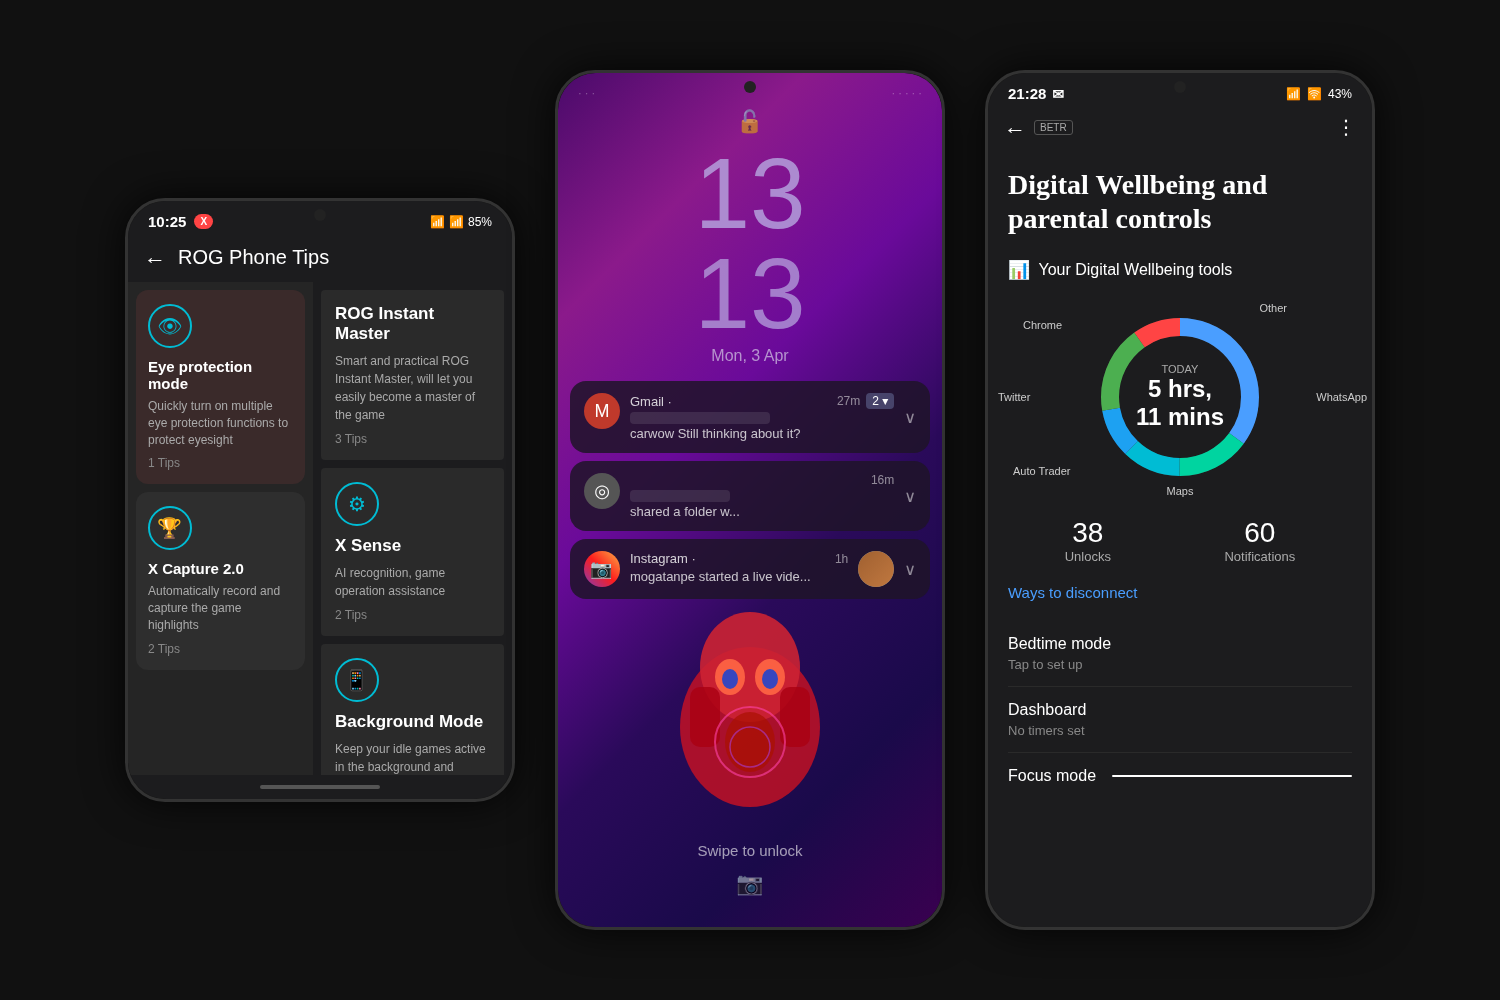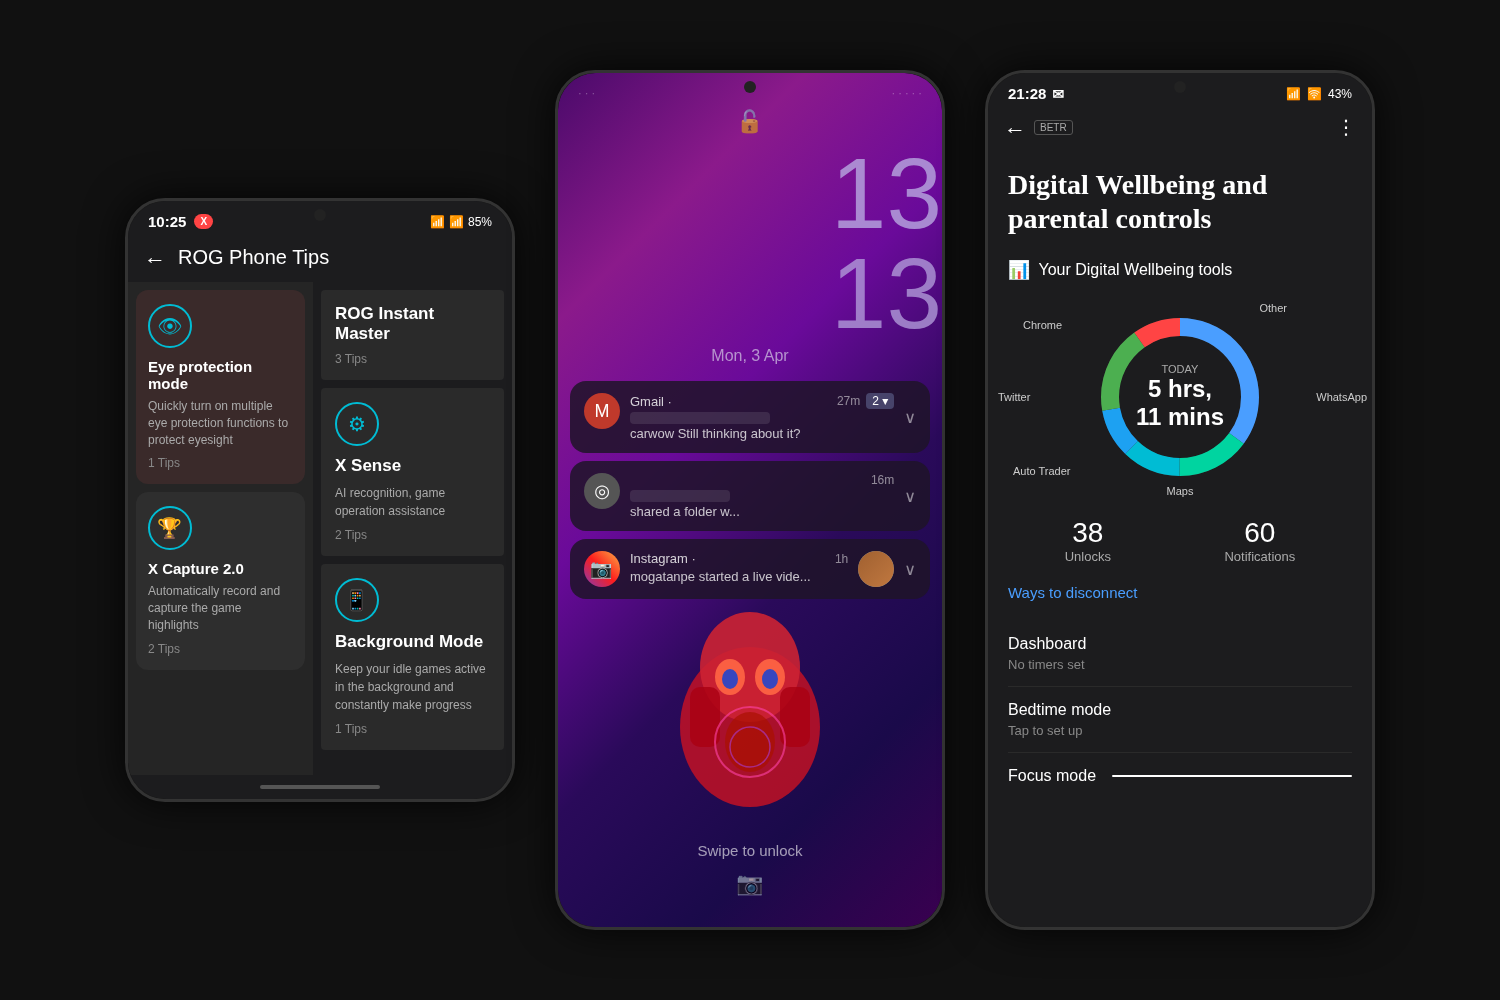--- a/index.html
+++ b/index.html
@@ -277,21 +277,21 @@
     }
 
     .ls-lock-icon {
       text-align: center;
       margin-top: 10px;
       color: rgba(255,255,255,0.6);
       font-size: 22px;
     }
 
     .ls-time {
-      text-align: right;
+      text-align: center;
       margin-top: 8px;
     }
 
     .ls-hour {
       font-size: 100px;
       font-weight: 200;
       color: rgba(180,160,220,0.85);
       line-height: 1;
     }
 
@@ -686,20 +686,21 @@
         <div class="tip-card">
           <div class="tip-icon">🏆</div>
           <div class="tip-name">X Capture 2.0</div>
           <div class="tip-desc">Automatically record and capture the game highlights</div>
           <div class="tip-count">2 Tips</div>
         </div>
       </div>
       <div class="tips-right">
         <div class="right-card">
           <div class="right-card-title">ROG Instant Master</div>
+          <div class="right-card-desc">Smart and practical ROG Instant Master, will let you easily become a master of the game</div>
           <div class="right-card-count">3 Tips</div>
         </div>
         <div class="right-card">
           <div class="right-card-icon">⚙</div>
           <div class="right-card-title">X Sense</div>
           <div class="right-card-desc">AI recognition, game operation assistance</div>
           <div class="right-card-count">2 Tips</div>
         </div>
         <div class="right-card">
           <div class="right-card-icon">📱</div>
@@ -873,27 +874,27 @@
         </div>
         <div class="dw-stat">
           <div class="dw-stat-value">60</div>
           <div class="dw-stat-label">Notifications</div>
         </div>
       </div>
 
       <a class="dw-link">Ways to disconnect</a>
 
       <div class="dw-list-item">
+        <div class="dw-list-item-title">Bedtime mode</div>
+        <div class="dw-list-item-sub">Tap to set up</div>
+      </div>
+
+      <div class="dw-list-item">
         <div class="dw-list-item-title">Dashboard</div>
         <div class="dw-list-item-sub">No timers set</div>
-      </div>
-
-      <div class="dw-list-item">
-        <div class="dw-list-item-title">Bedtime mode</div>
-        <div class="dw-list-item-sub">Tap to set up</div>
       </div>
 
       <div class="dw-focus-row">
         <div class="dw-focus-title">Focus mode</div>
         <div class="dw-focus-line"></div>
       </div>
     </div>
   </div>
 </div>
 

